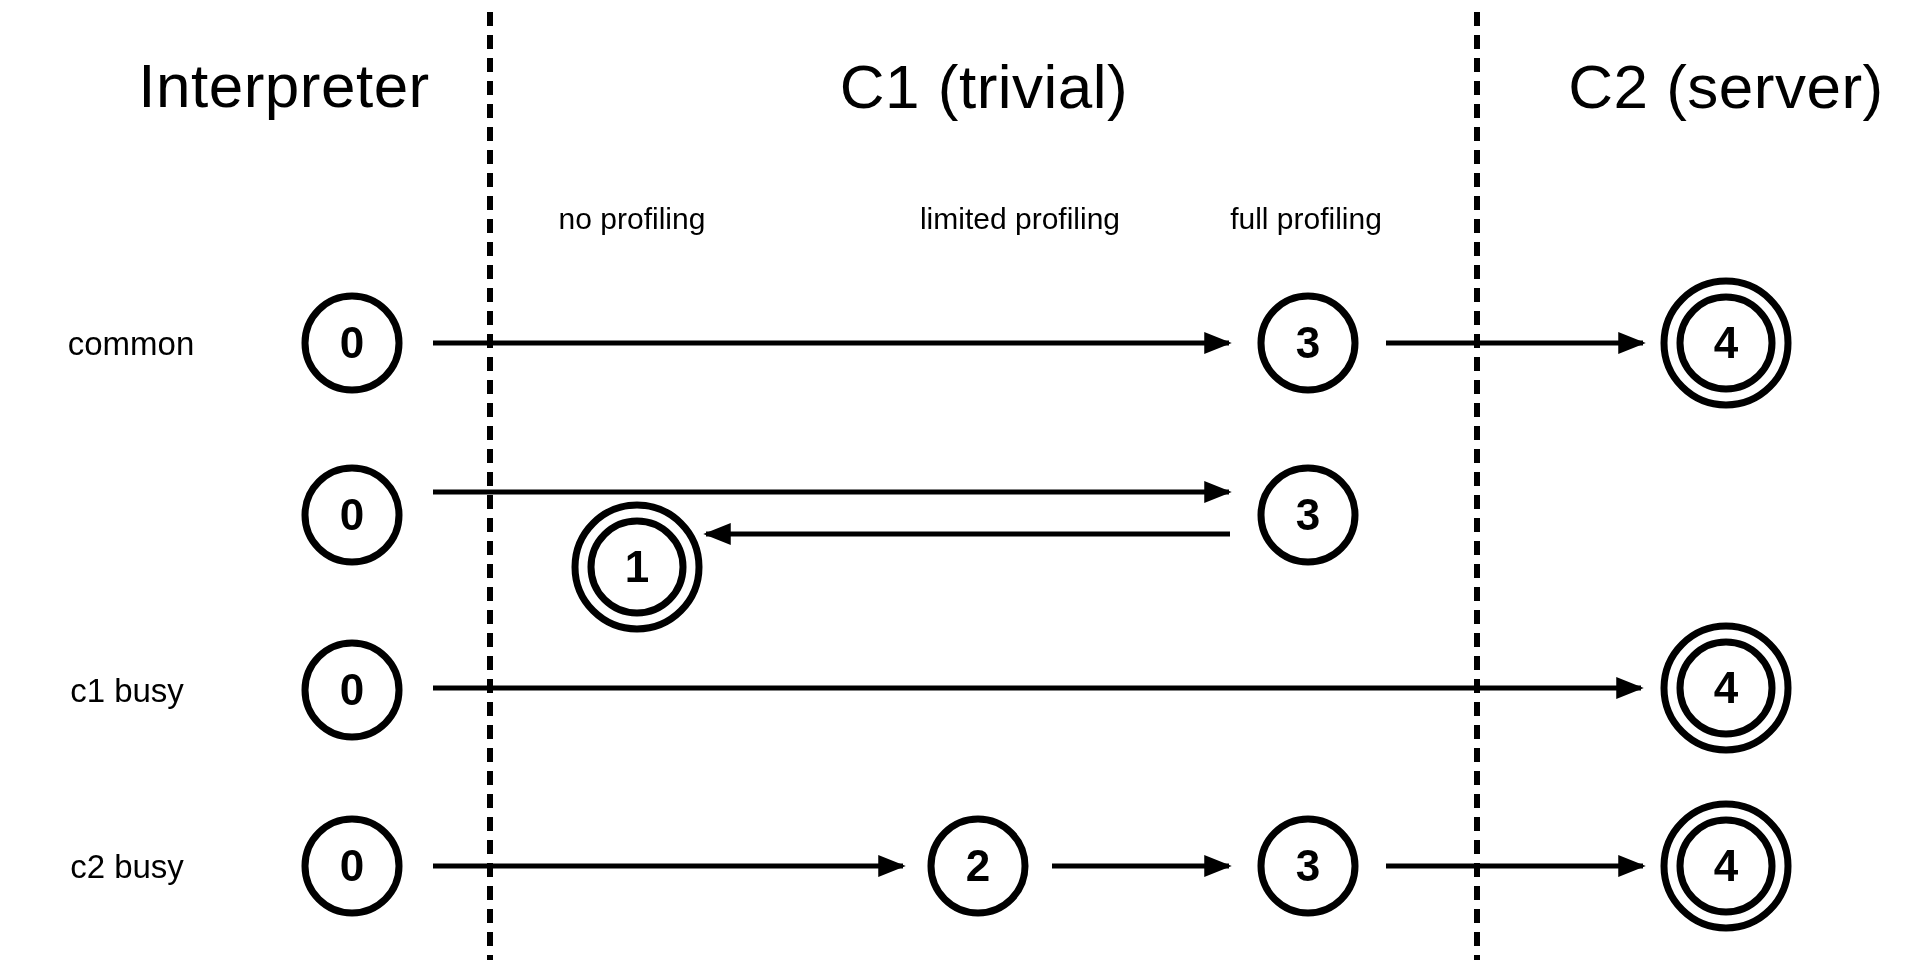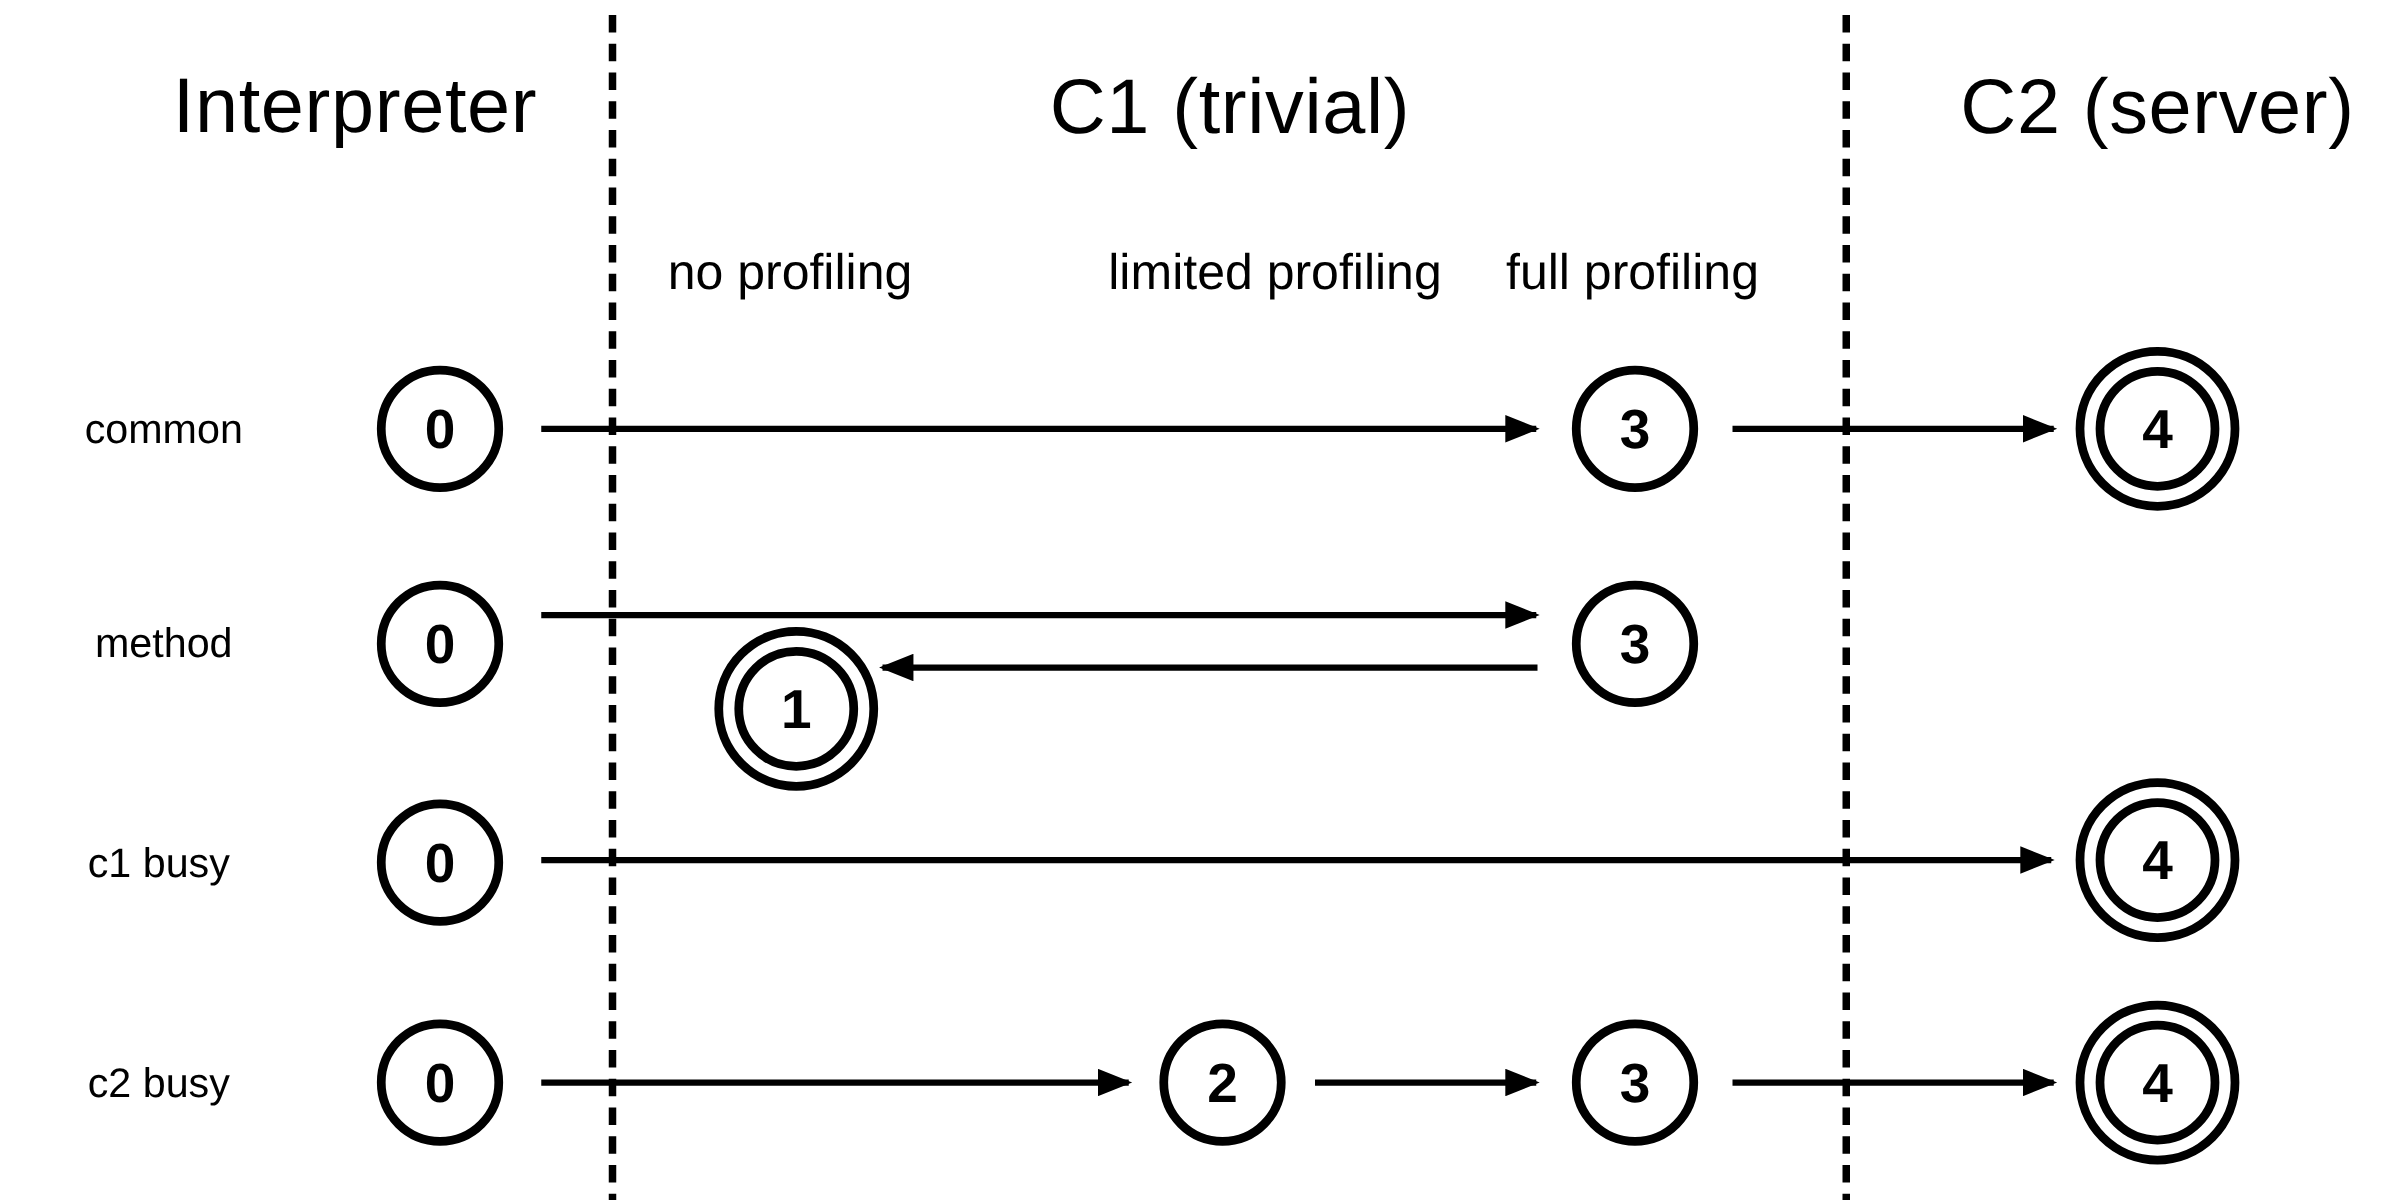--- a/index.html
+++ b/index.html
@@ -27,21 +27,21 @@
     white-space: nowrap;
     text-align: right;
     color: #000000;
   }
   .col-title {
     font-size: 62px;
     font-weight: 400;
     letter-spacing: 0.5px;
   }
   .profiling-label {
-    font-size: 40px;
+    font-size: 30px;
     font-weight: 400;
   }
   .row-label {
     font-size: 33px;
     font-weight: 400;
     line-height: 53px;
   }
   .node-num {
     font-family: "Liberation Sans", sans-serif;
     font-size: 44px;
@@ -132,21 +132,20 @@
       <div class="label col-title" style="left: 284px; top: 85px;">Interpreter</div>
       <div class="label col-title" style="left: 984px; top: 86px;">C1 (trivial)</div>
       <div class="label col-title" style="left: 1726px; top: 86px;">C2 (server)</div>
       <div class="label profiling-label" style="left: 632px; top: 219px;">no profiling</div>
       <div class="label profiling-label" style="left: 976px; top: 219px; margin-left: 44px;">limited profiling</div>
       <div class="label profiling-label" style="left: 1306px; top: 219px;">full profiling</div>
       <div class="label row-label" style="left: 131px; top: 343px;">
         <div class="row-label-line">common</div>
       </div>
       <div class="label row-label" style="left: 131px; top: 514px;">
-        <div class="row-label-line">method</div>
       </div>
       <div class="label row-label" style="left: 127px; top: 690px;">
         <div class="row-label-line">c1 busy</div>
       </div>
       <div class="label row-label" style="left: 127px; top: 866px;">
         <div class="row-label-line">c2 busy</div>
       </div>
     </div>
 </div>
 

